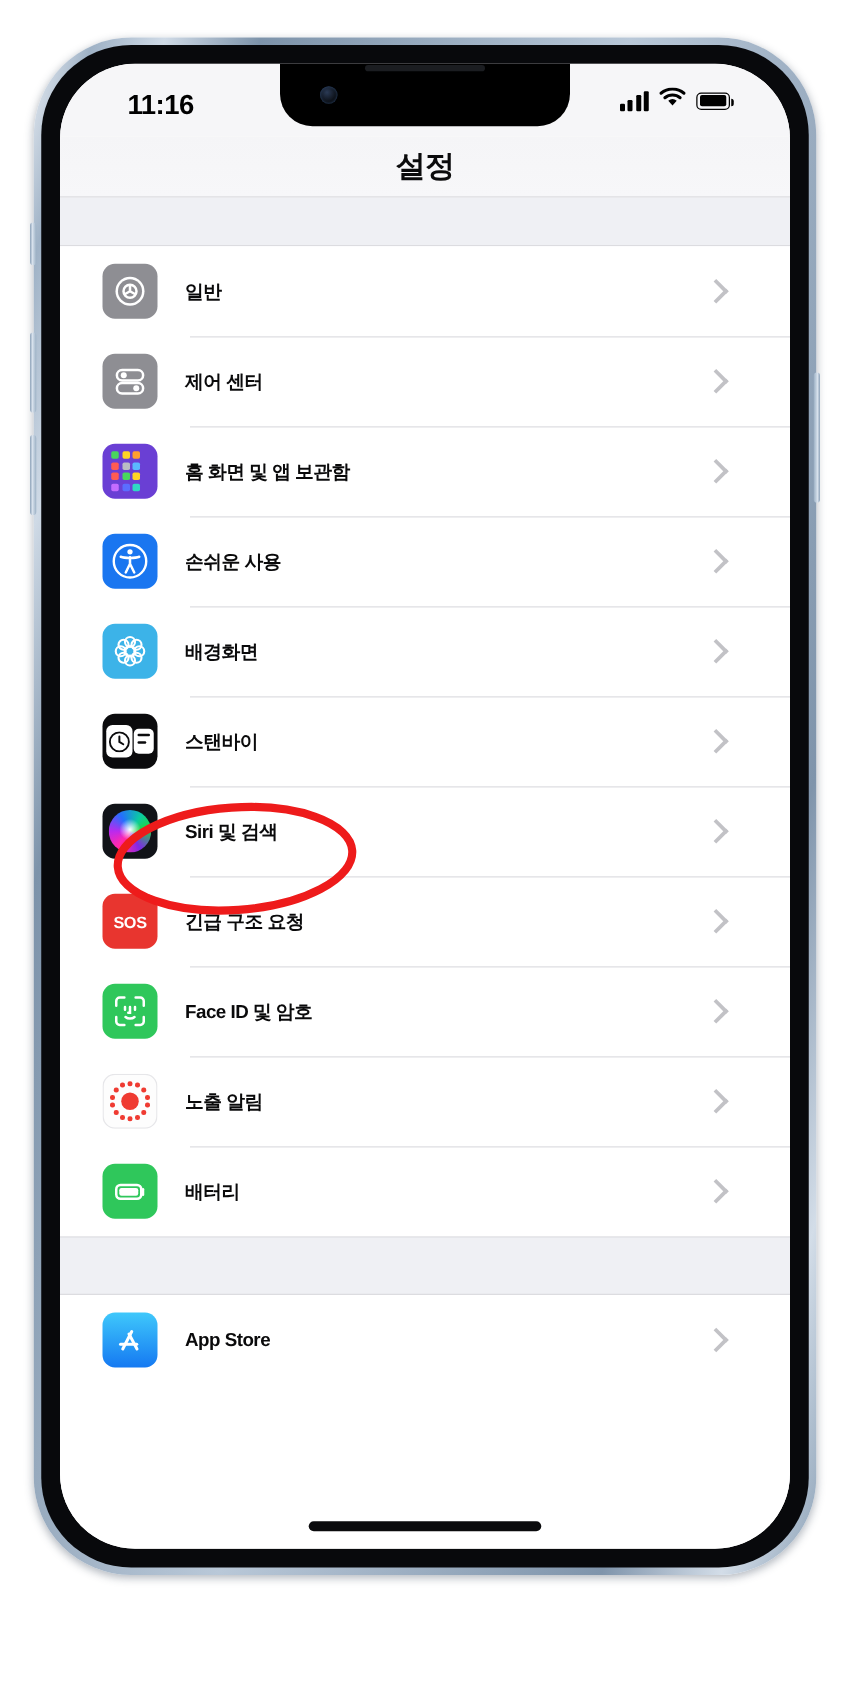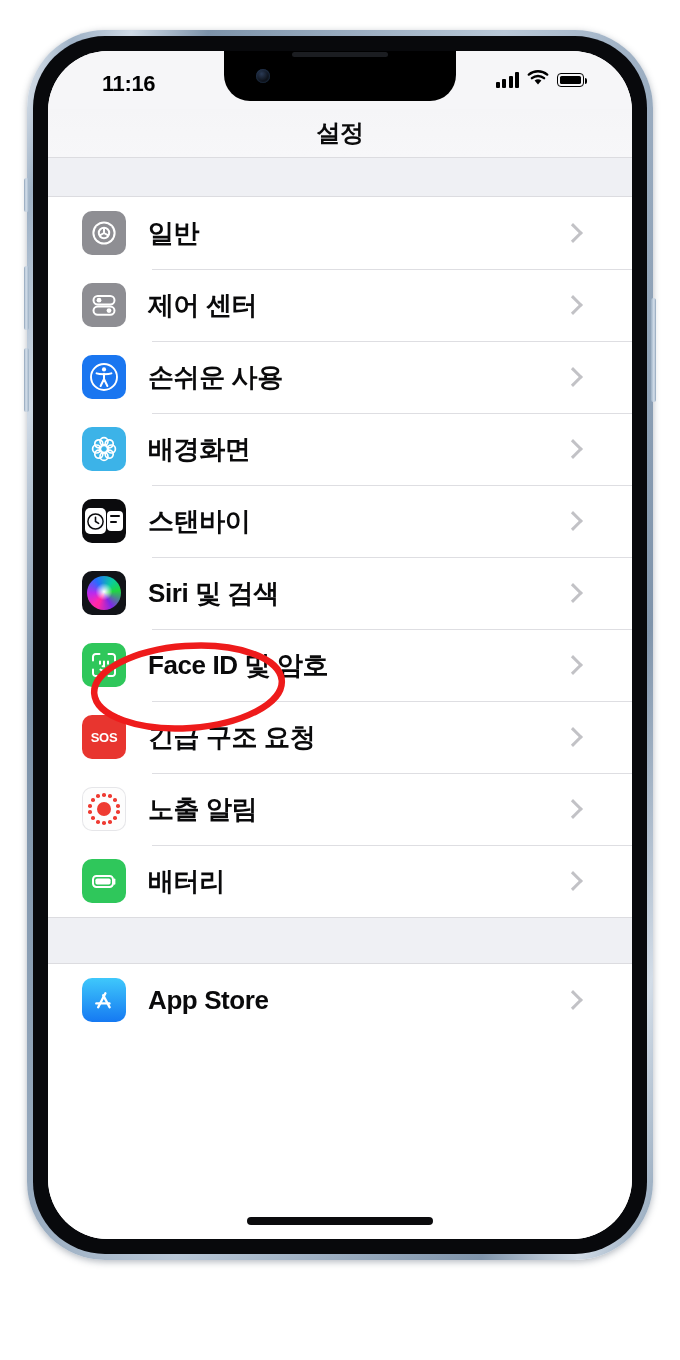--- a/index.html
+++ b/index.html
@@ -190,21 +190,21 @@
   }
   .row + .row::before {
     content: "";
     position: absolute;
     left: 104px; right: 0; top: 0;
     height: 1px;
     background: #dedee2;
   }
   .row-label {
     margin-left: 22px;
-    font-size: 26px;
+    font-size: 15px;
     font-weight: bold;
     color: #0a0a0b;
     letter-spacing: -0.4px;
     white-space: nowrap;
   }
   .chevron {
     position: absolute;
     right: 52px;
     top: 50%;
     width: 11px; height: 11px;
@@ -372,20 +372,40 @@
               <circle cx="10" cy="10.2" r="2.4" fill="#ffffff"></circle>
               <rect x="4.5" y="16.4" width="21" height="8.4" rx="4.2" fill="none" stroke="#ffffff" stroke-width="2"></rect>
               <circle cx="20" cy="20.6" r="2.4" fill="#ffffff"></circle>
             </svg>
           </div>
           <div class="row-label">제어 센터</div>
           <div class="chevron"></div>
         </div>
 
 
+        <div class="row">
+          <div class="app-icon ic-home">
+            <div class="homegrid">
+              <span style="background:#49d65d"></span>
+                <span style="background:#ffd426"></span>
+                <span style="background:#ff9f2e"></span>
+              <span style="background:#ff5b52"></span>
+                <span style="background:#b9bcc4"></span>
+                <span style="background:#5bb8ff"></span>
+              <span style="background:#ff5b52"></span>
+                <span style="background:#49d65d"></span>
+                <span style="background:#ffd426"></span>
+              <span style="background:#c46cff"></span>
+                <span style="background:#5b6dff"></span>
+                <span style="background:#2fd8c4"></span>
+            </div>
+          </div>
+          <div class="row-label">홈 화면 및 앱 보관함</div>
+          <div class="chevron"></div>
+        </div>
 
         <div class="row">
           <div class="app-icon ic-access">
             <svg width="32" height="32" viewBox="0 0 32 32">
               <circle cx="16" cy="16" r="13" fill="none" stroke="#ffffff" stroke-width="1.9"></circle>
               <circle cx="16" cy="8.4" r="2.1" fill="#ffffff"></circle>
               <path d="M8.6 12.4 C11.6 13.6 20.4 13.6 23.4 12.4" stroke="#ffffff" stroke-width="2" fill="none" stroke-linecap="round"></path>
               <path d="M16 12.8 L16 18 M16 18 L12.6 25 M16 18 L19.4 25" stroke="#ffffff" stroke-width="2" fill="none" stroke-linecap="round"></path>
             </svg>
           </div>
@@ -429,42 +449,42 @@
 
         <div class="row">
           <div class="app-icon ic-siri">
             <div class="siri-orb"></div>
           </div>
           <div class="row-label">Siri 및 검색</div>
           <div class="chevron"></div>
         </div>
 
         <div class="row">
+          <div class="app-icon ic-sos">
+            <span style="color:#fff;font-size:13px;font-weight:bold;letter-spacing:-0.3px;font-family:'Liberation Sans',sans-serif;">SOS</span>
+          </div>
+          <div class="row-label">긴급 구조 요청</div>
+          <div class="chevron"></div>
+        </div>
+
+        <div class="row">
           <div class="app-icon ic-faceid">
             <svg width="30" height="30" viewBox="0 0 30 30">
               <g stroke="#ffffff" stroke-width="2" fill="none" stroke-linecap="round">
                 <path d="M4 10.5V6.8A2.8 2.8 0 0 1 6.8 4h3.7"></path>
                 <path d="M26 10.5V6.8A2.8 2.8 0 0 0 23.2 4h-3.7"></path>
                 <path d="M4 19.5v3.7A2.8 2.8 0 0 0 6.8 26h3.7"></path>
                 <path d="M26 19.5v3.7A2.8 2.8 0 0 1 23.2 26h-3.7"></path>
                 <path d="M11 11.6v2.2M19 11.6v2.2"></path>
                 <path d="M15 11.6v4.6h-1.4"></path>
                 <path d="M11.4 19.6c1.9 1.7 5.3 1.7 7.2 0"></path>
               </g>
             </svg>
           </div>
           <div class="row-label">Face ID 및 암호</div>
-          <div class="chevron"></div>
-        </div>
-
-        <div class="row">
-          <div class="app-icon ic-sos">
-            <span style="color:#fff;font-size:13px;font-weight:bold;letter-spacing:-0.3px;font-family:'Liberation Sans',sans-serif;">SOS</span>
-          </div>
-          <div class="row-label">긴급 구조 요청</div>
           <div class="chevron"></div>
         </div>
 
         <div class="row">
           <div class="app-icon ic-exposure">
             <div class="exp-ring" id="exp-ring">
               <div class="core"></div>
             <div class="d" style="left: 17px; top: 2.8px;"></div>
                 <div class="d" style="left: 23.1611px; top: 4.20624px;"></div>
                 <div class="d" style="left: 28.102px; top: 8.14644px;"></div>

